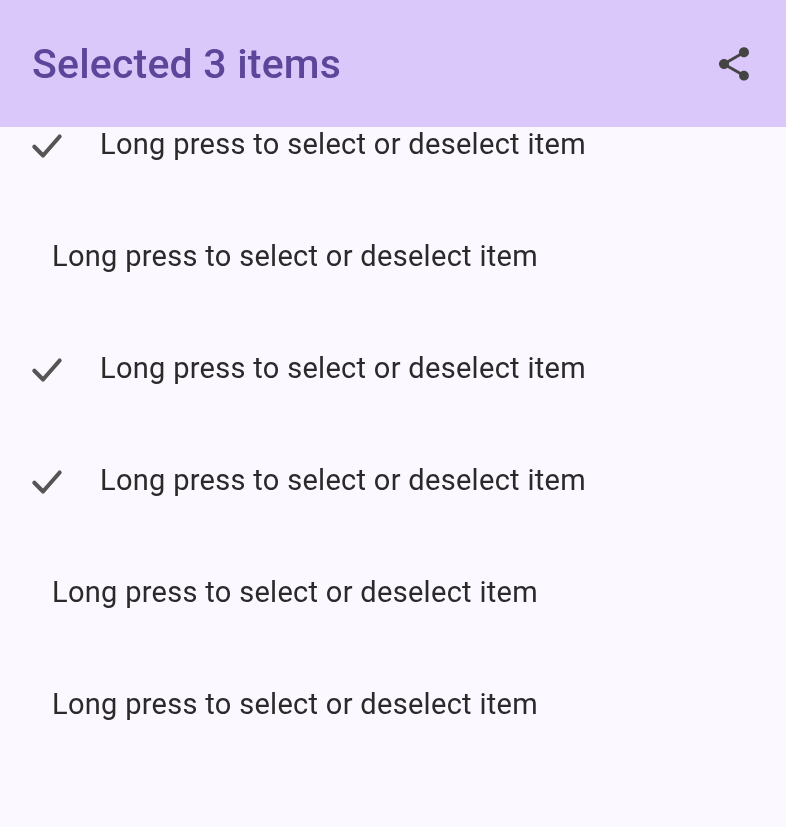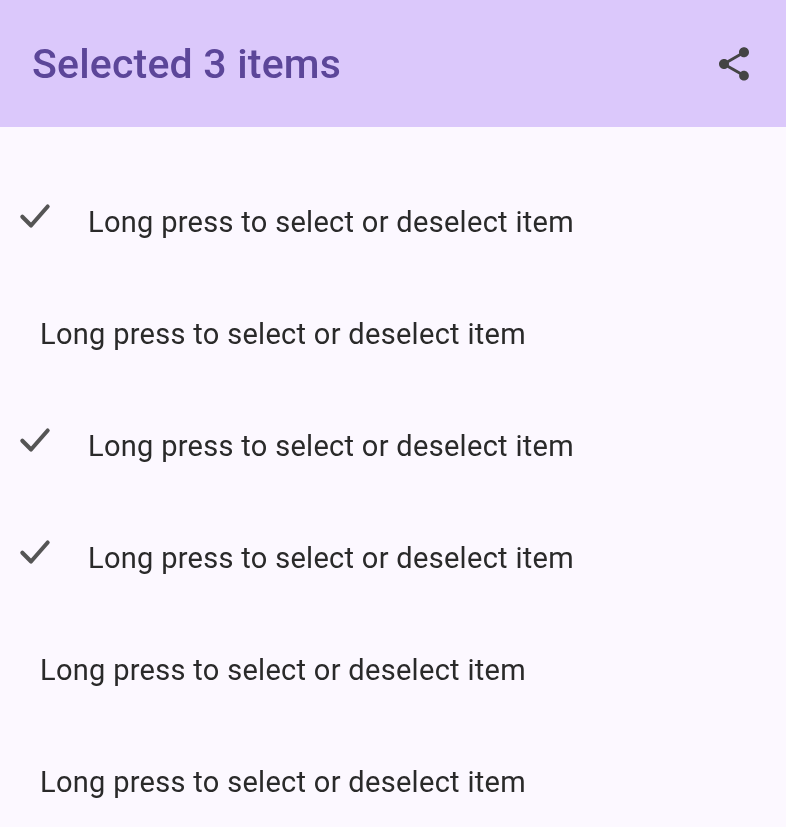--- a/index.html
+++ b/index.html
@@ -33,22 +33,22 @@
       display: inline-flex;
       align-items: center;
       justify-content: center;
     }
     .list {
       padding-top: 0px;
     }
     .list-item {
       height: 112px;
       display: flex;
-      align-items: flex-end;
-      padding-left: 16px;
+      align-items: flex-start;
+      padding-left: 28px;
       cursor: pointer;
       user-select: none;
     }
     .check-slot {
       width: 72px;
       display: flex;
       align-items: center;
     }
     .item-text {
       font-size: 29px;

